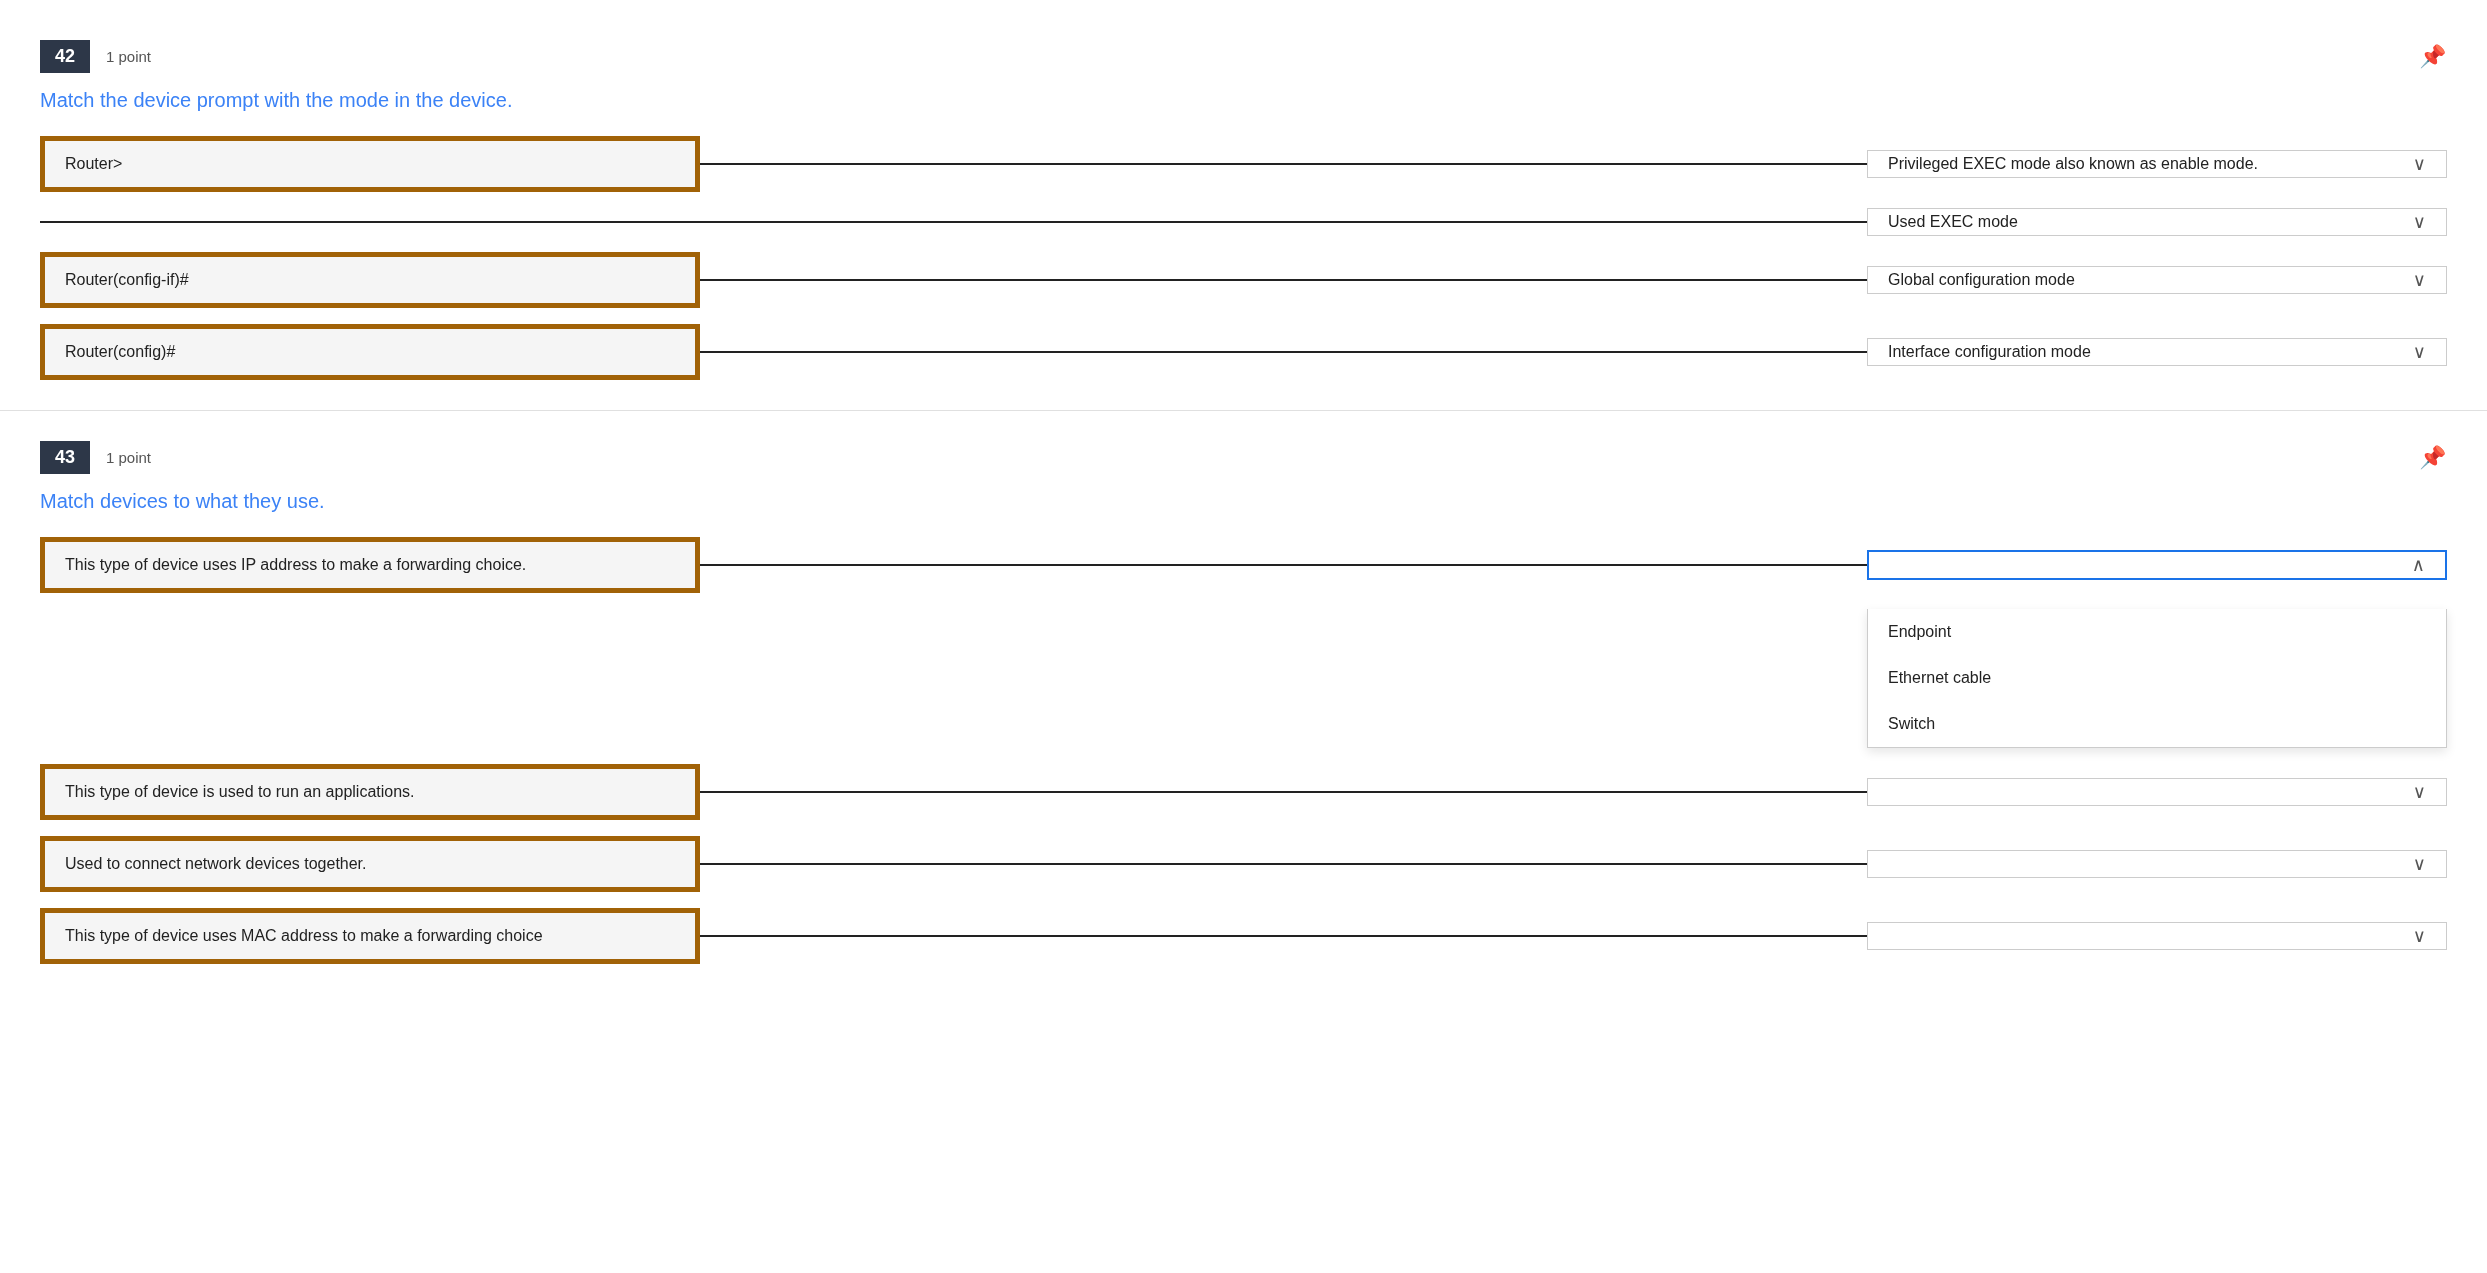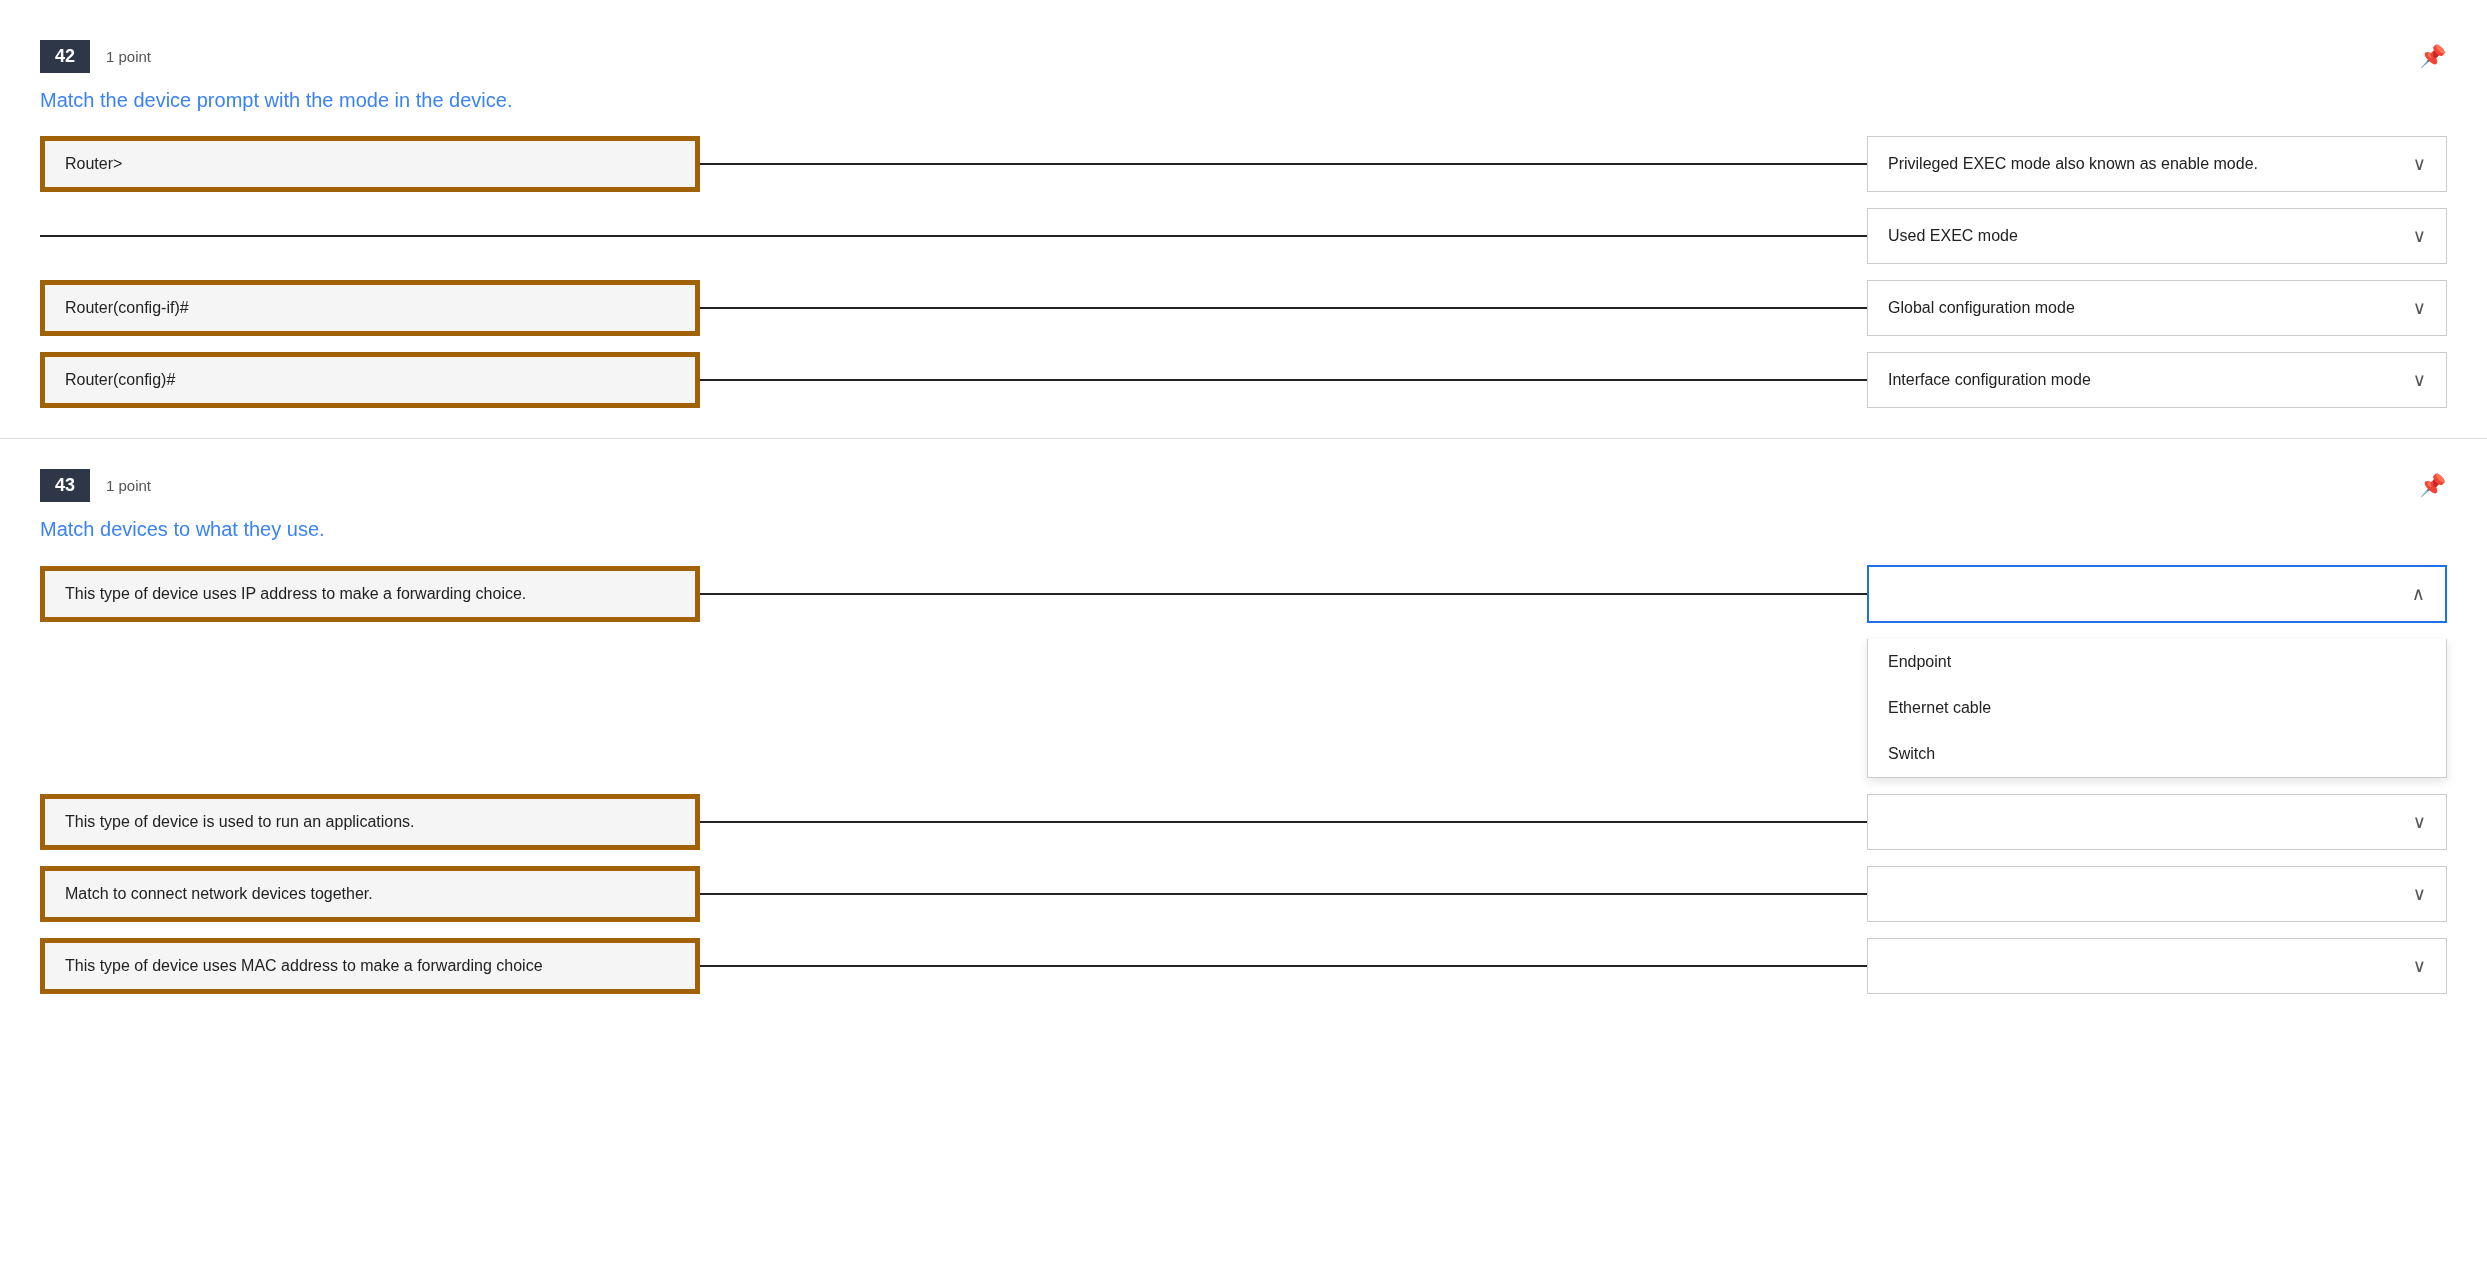--- a/index.html
+++ b/index.html
@@ -87,21 +87,21 @@
     .matching-line {
       flex: 1;
       height: 2px;
       background: #222;
       min-width: 200px;
     }
 
     .matching-right {
       width: 580px;
       border: 1px solid #ccc;
-      padding: 16px 20px;
+      padding: 2px 20px;
       font-size: 16px;
       color: #222;
       display: flex;
       align-items: center;
       justify-content: space-between;
       background: #fff;
       flex-shrink: 0;
     }
 
     .matching-right.open-dropdown {
@@ -227,21 +227,21 @@
       <div class="matching-row">
         <div class="matching-left">This type of device is used to run an applications.</div>
         <div class="matching-line"></div>
         <div class="matching-right">
           <span></span>
           <span class="chevron">∨</span>
         </div>
       </div>
 
       <div class="matching-row">
-        <div class="matching-left">Match to connect network devices together.</div>
+        <div class="matching-left">Used to connect network devices together.</div>
         <div class="matching-line"></div>
         <div class="matching-right">
           <span></span>
           <span class="chevron">∨</span>
         </div>
       </div>
 
       <div class="matching-row">
         <div class="matching-left">This type of device uses MAC address to make a forwarding choice</div>
         <div class="matching-line"></div>

